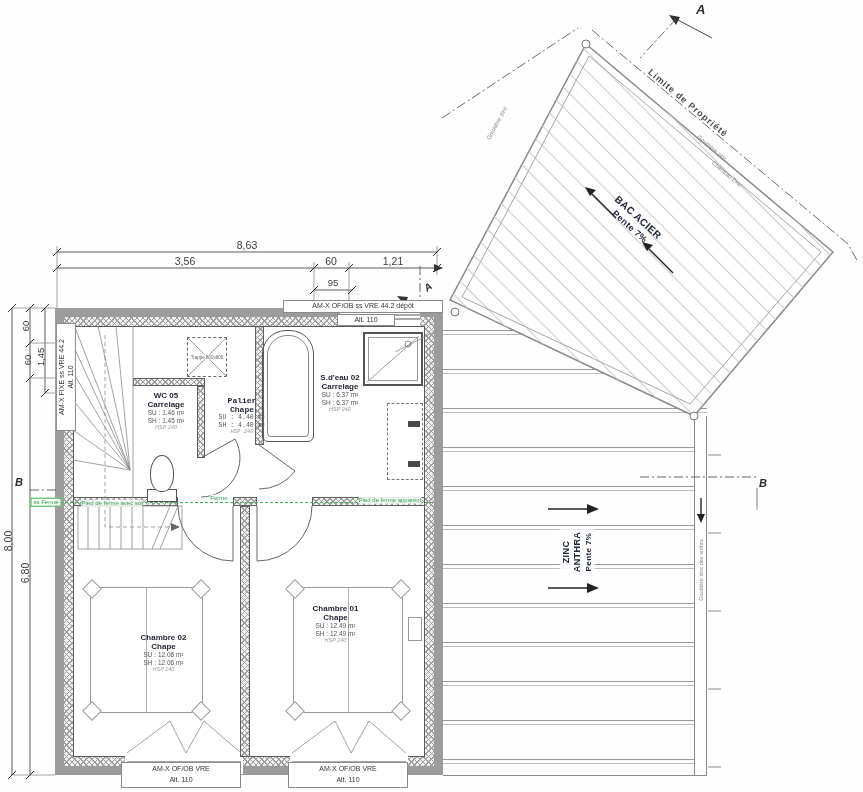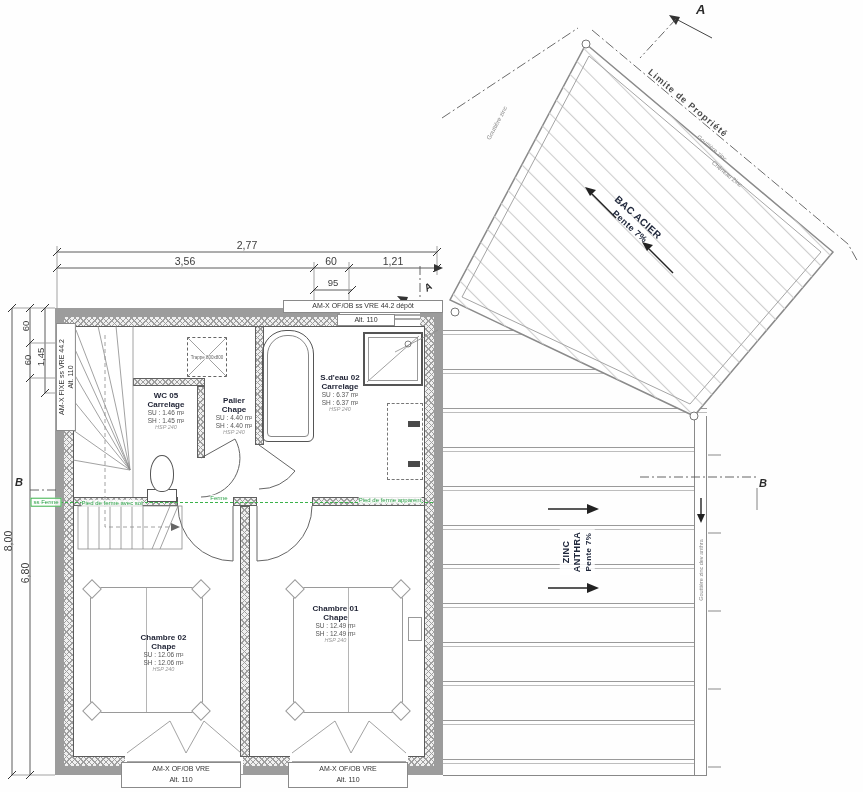--- a/index.html
+++ b/index.html
@@ -234,21 +234,21 @@
         <polygon points="642,242 653,245 647,251" stroke="none"></polygon>
       <line x1="548" y1="509" x2="590" y2="509"></line>
         <polygon points="599,509 587,504 587,514" stroke="none"></polygon>
       <line x1="548" y1="588" x2="590" y2="588"></line>
         <polygon points="599,588 587,583 587,593" stroke="none"></polygon>
       <line x1="701" y1="498" x2="701" y2="515"></line>
         <polygon points="701,523 697,514 705,514" stroke="none"></polygon>
     </g>
   </svg>
 
-  <div class="abs dim" style="left:197px;top:239px;width:100px;">2,77</div>
+  <div class="abs dim" style="left:197px;top:239px;width:100px;">8,63</div>
   <div class="abs dim" style="left:135px;top:255px;width:100px;">3,56</div>
   <div class="abs dim" style="left:311px;top:255px;width:40px;">60</div>
   <div class="abs dim" style="left:363px;top:255px;width:60px;">1,21</div>
   <div class="abs dim-s" style="left:313px;top:277px;width:40px;">95</div>
   <div class="ctr dim" style="left:8px;top:541px;transform:translate(-50%,-50%) rotate(-90deg);">8,00</div>
   <div class="ctr dim-s" style="left:25px;top:326px;transform:translate(-50%,-50%) rotate(-90deg);">60</div>
   <div class="ctr dim-s" style="left:27px;top:360px;transform:translate(-50%,-50%) rotate(-90deg);">60</div>
   <div class="ctr dim-s" style="left:40px;top:357px;transform:translate(-50%,-50%) rotate(-90deg);">1,45</div>
   <div class="ctr dim" style="left:25px;top:573px;transform:translate(-50%,-50%) rotate(-90deg);">6,80</div>
 
@@ -287,21 +287,21 @@
     <div>Alt. 110</div>
   </div>
 
   <div class="abs roomlbl" style="left:126px;top:391px;width:80px;">
     <div class="nm">WC 05</div>
     <div class="nm">Carrelage</div>
     <div class="ar">SU : 1.46 m²</div>
     <div class="ar">SH : 1.45 m²</div>
     <div class="hsp">HSP 240</div>
   </div>
-  <div class="abs roomlbl" style="left:194px;top:396px;width:80px;">
+  <div class="abs roomlbl" style="left:202px;top:396px;width:80px;font-family:Liberation Mono, monospace;">
     <div class="nm">Palier</div>
     <div class="nm">Chape</div>
     <div class="ar">SU : 4.40 m²</div>
     <div class="ar">SH : 4.40 m²</div>
     <div class="hsp">HSP 240</div>
   </div>
   <div class="abs roomlbl" style="left:299px;top:373px;width:82px;">
     <div class="nm">S.d'eau 02</div>
     <div class="nm">Carrelage</div>
     <div class="ar">SU : 6.37 m²</div>

